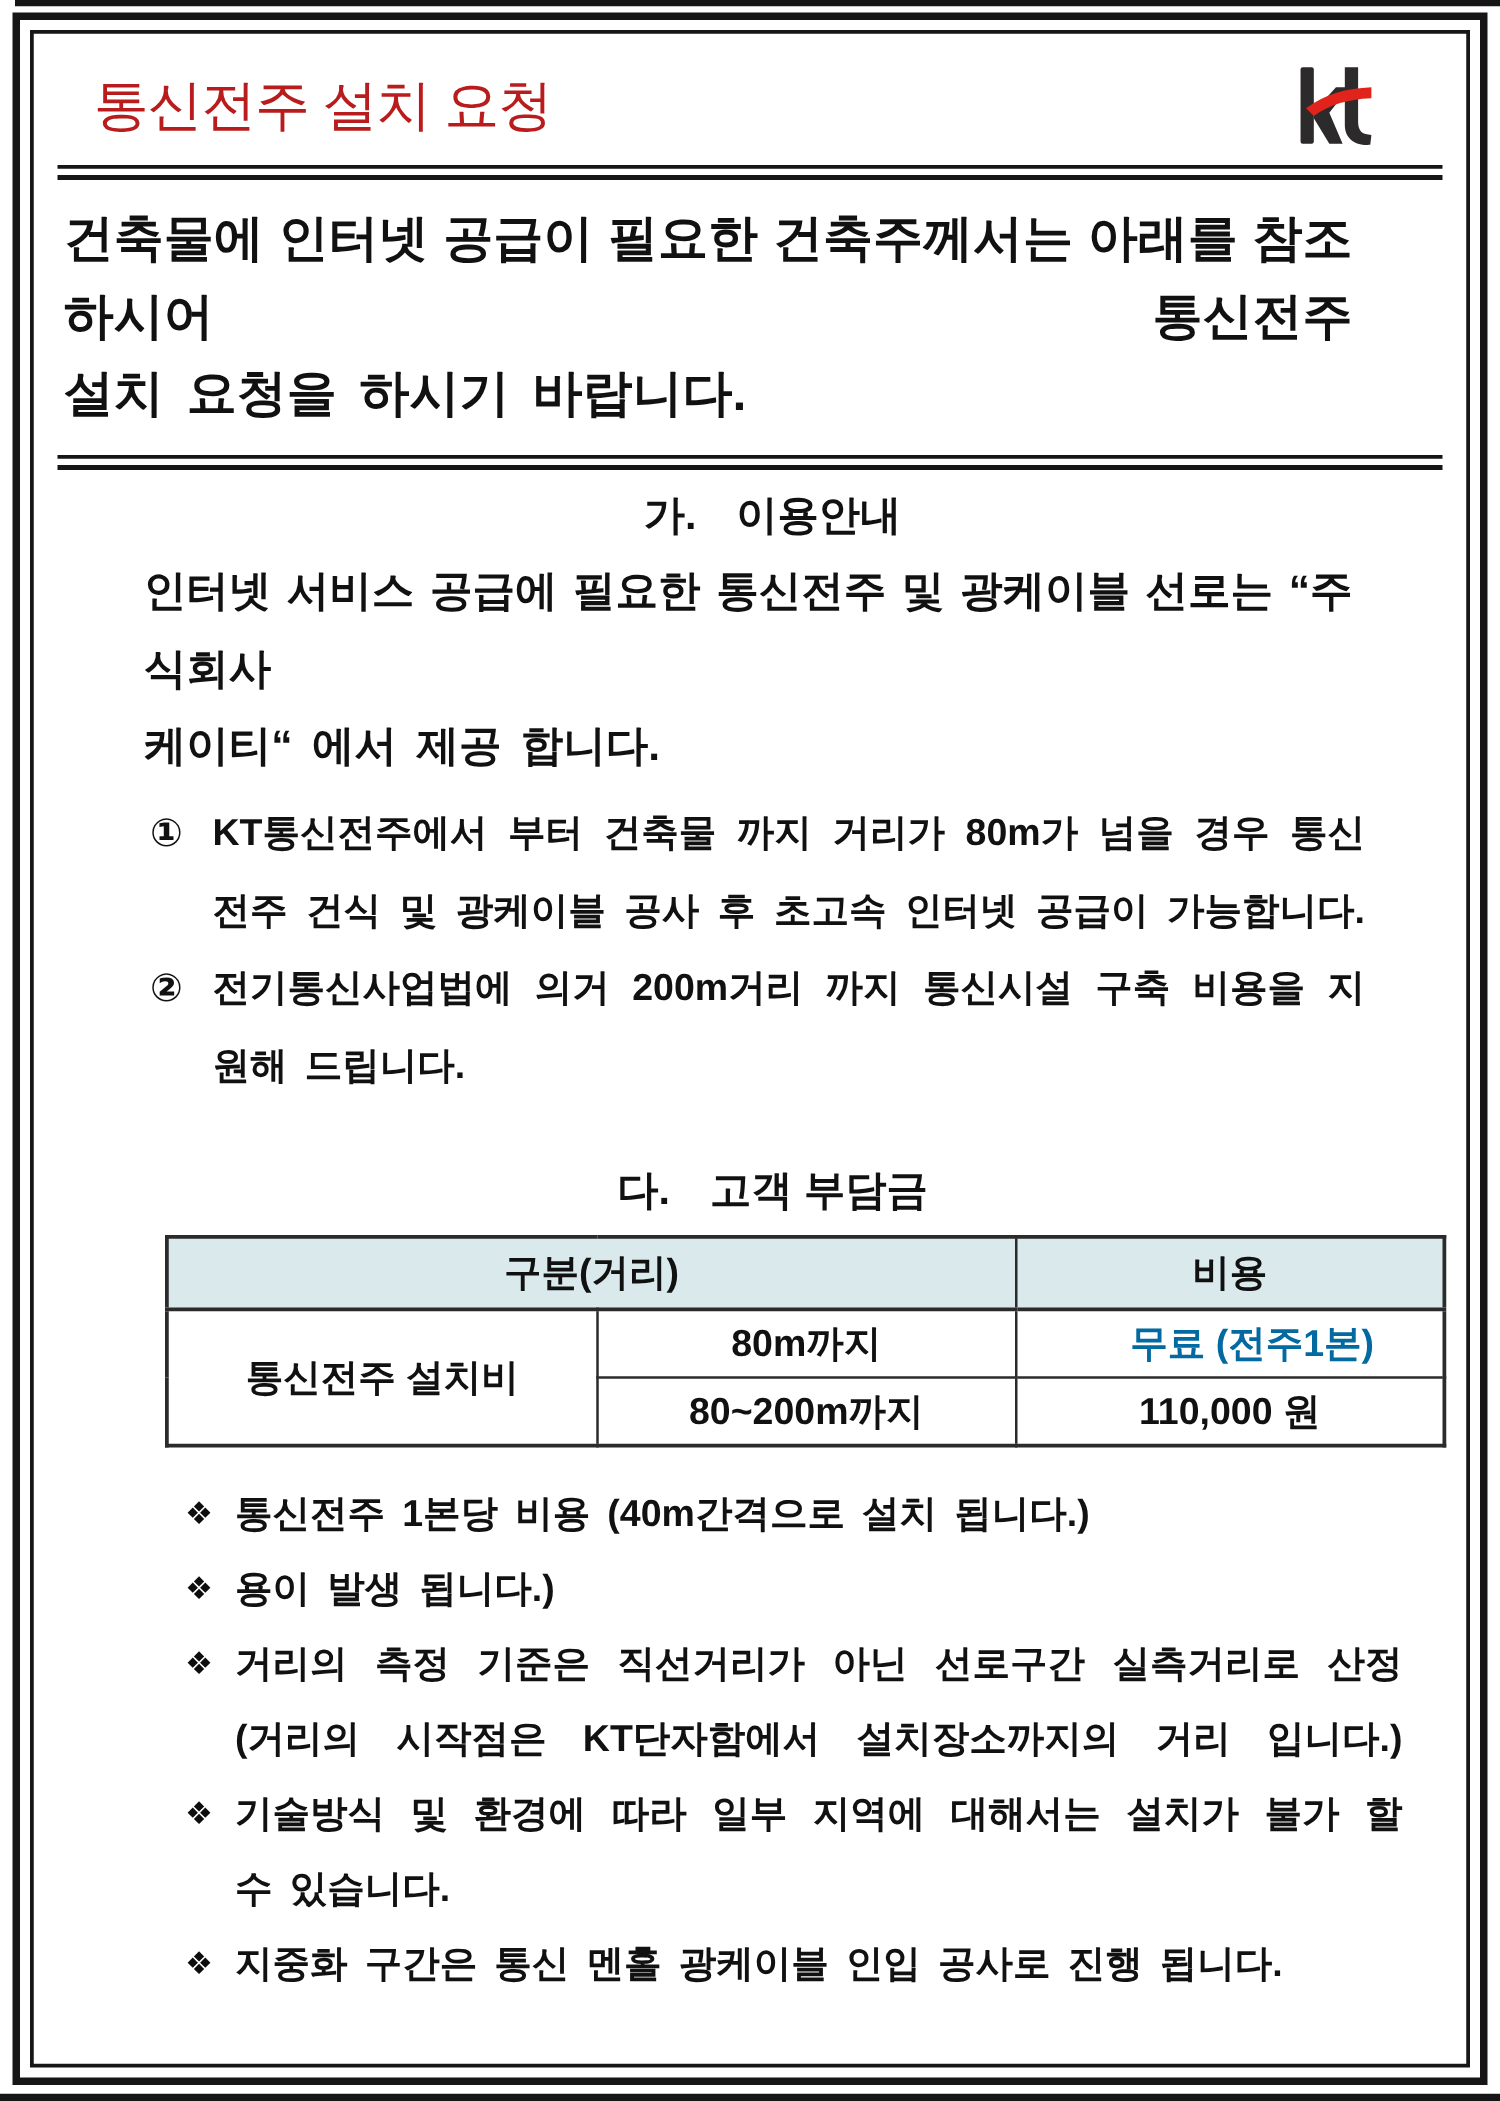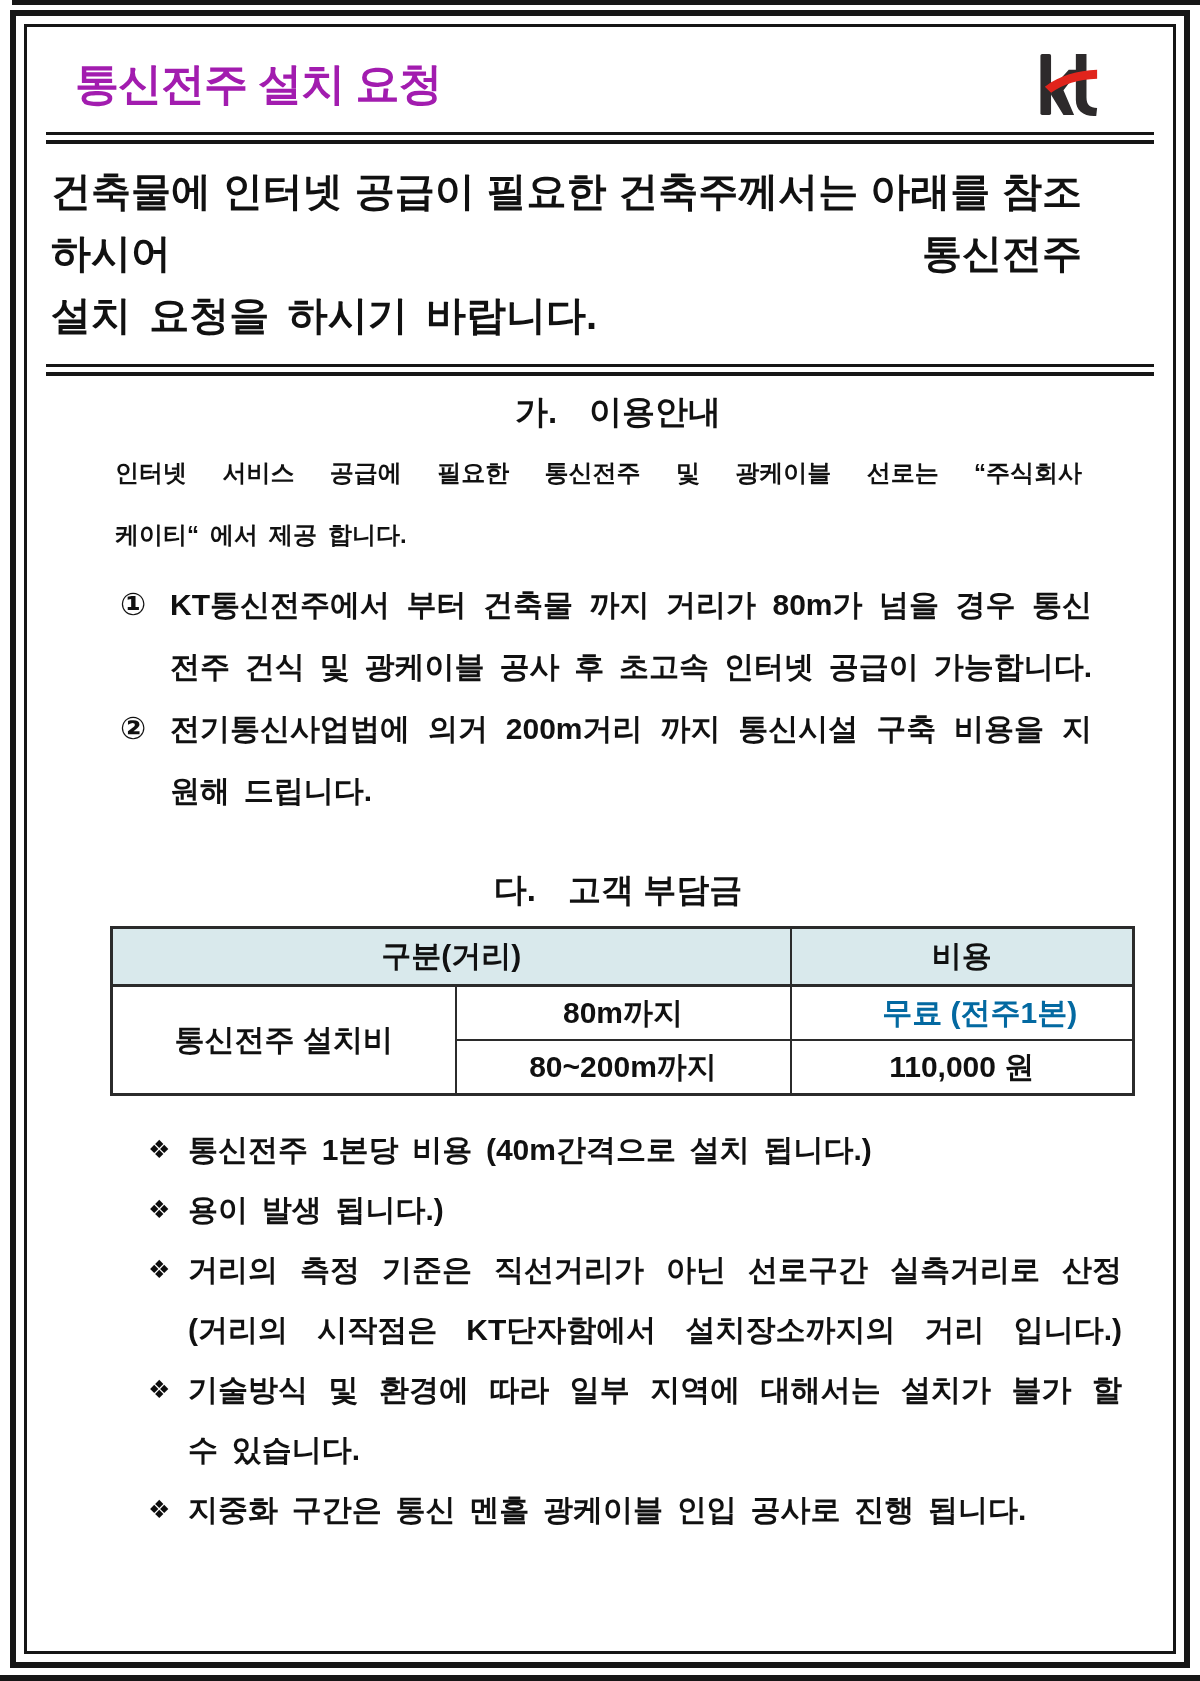--- a/index.html
+++ b/index.html
@@ -13,49 +13,49 @@
   }
   .scan-strip-top{position:absolute;top:0;left:12px;right:0;height:5px;background:#161616;}
   .scan-strip-bottom{position:absolute;bottom:0;left:0;right:0;height:6px;background:#161616;}
   .outer-frame{position:absolute;top:10px;left:10px;right:10px;bottom:13px;border:6px solid #161616;}
   .inner-frame{position:absolute;top:24px;left:24px;right:24px;bottom:27px;border:3px solid #161616;}
   .content{position:absolute;top:30px;left:30px;right:30px;bottom:33px;}
 
   
   .header{height:96px;display:flex;align-items:center;justify-content:space-between;
           padding:6px 72px 0 45px;}
-  .doc-title{font-size:44px;font-weight:700;letter-spacing:-1px;color:#a21caf;}
+  .doc-title{font-size:44px;font-weight:400;letter-spacing:-1px;color:#b91c1c;}
   .kt-logo{width:62px;height:78px;flex:0 0 auto;}
 
   
   .hrule{margin:0 16px;height:5px;border-top:3px solid #161616;border-bottom:4px solid #161616;}
 
   
   .intro{padding:16px 88px 18px 21px;font-size:40px;font-weight:600;line-height:62px;}
   .fill{text-align:justify;text-align-last:justify;}
   .plain{word-spacing:0.18em;}
 
   
   .sec-head{position:relative;line-height:60px;font-size:33px;font-weight:700;padding-left:36px;text-align:center;}
   .sec-head .sec-label{display:inline-block;}
   .sec-head .sec-title{display:inline-block;margin-left:32px;}
 
   .sec-a-head{margin-top:6px;}
-  .para-a{margin:0 88px 0 85px;font-size:24px;font-weight:600;line-height:62px;}
+  .para-a{margin:0 88px 0 85px;font-size:34px;font-weight:600;line-height:62px;}
 
   .sec-b-head{margin-top:44px;}
   .guide-items{margin-top:8px;}
   .guide-item{position:relative;margin:0 78px 0 90px;padding-left:50px;
               font-size:30px;font-weight:600;line-height:62px;}
   .guide-item .num{position:absolute;left:0;top:0;line-height:62px;font-size:31px;font-weight:600;}
 
   .sec-c-head{margin-top:38px;}
 
   
-  .cost-table{margin:6px 0 0 80px;border-collapse:collapse;width:1022px;table-layout:fixed;}
+  .cost-table{margin:6px 0 0 102px;border-collapse:collapse;width:1022px;table-layout:fixed;}
   .cost-table th,.cost-table td{border:2px solid #2b2b2b;text-align:center;vertical-align:middle;
       font-size:30px;font-weight:600;padding:0;}
   .cost-table{border:3px solid #2b2b2b;}
   .cost-table thead th{height:55px;border-bottom:3px solid #2b2b2b;font-weight:600;}
   .cost-table tbody td{height:52px;}
   .col1{width:344px;}.col2{width:335px;}.col3{width:343px;}
   .cost-free{font-weight:700;}
 
   
   .notes{margin:24px 48px 0 118px;}

